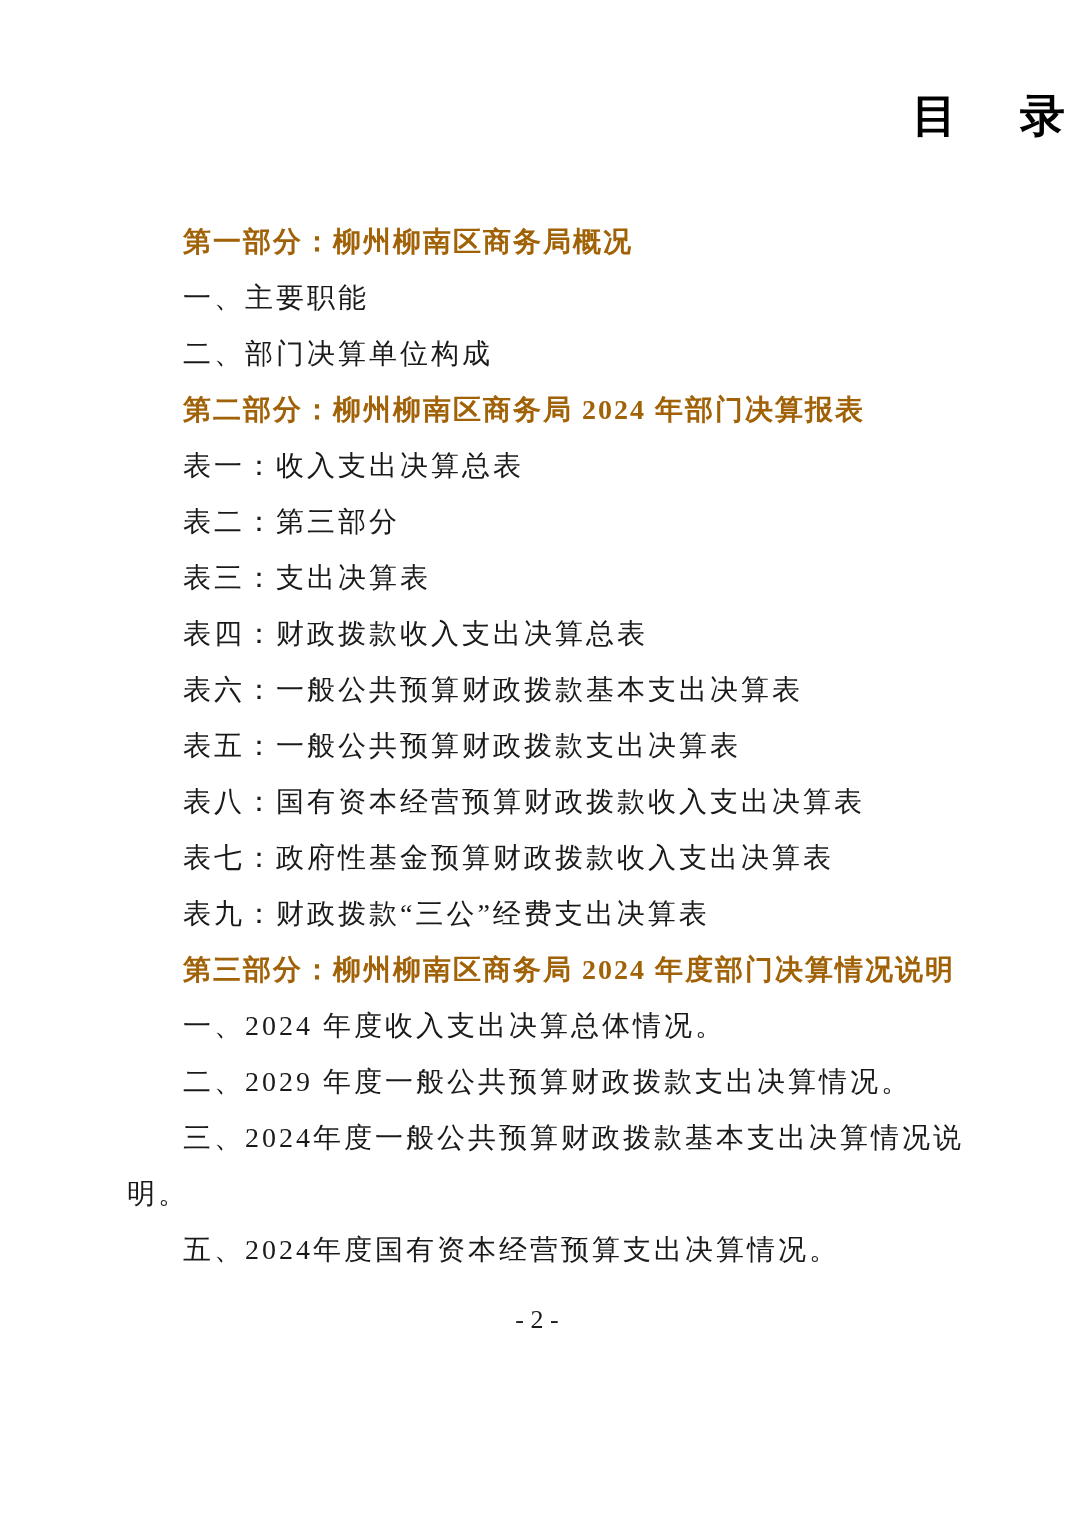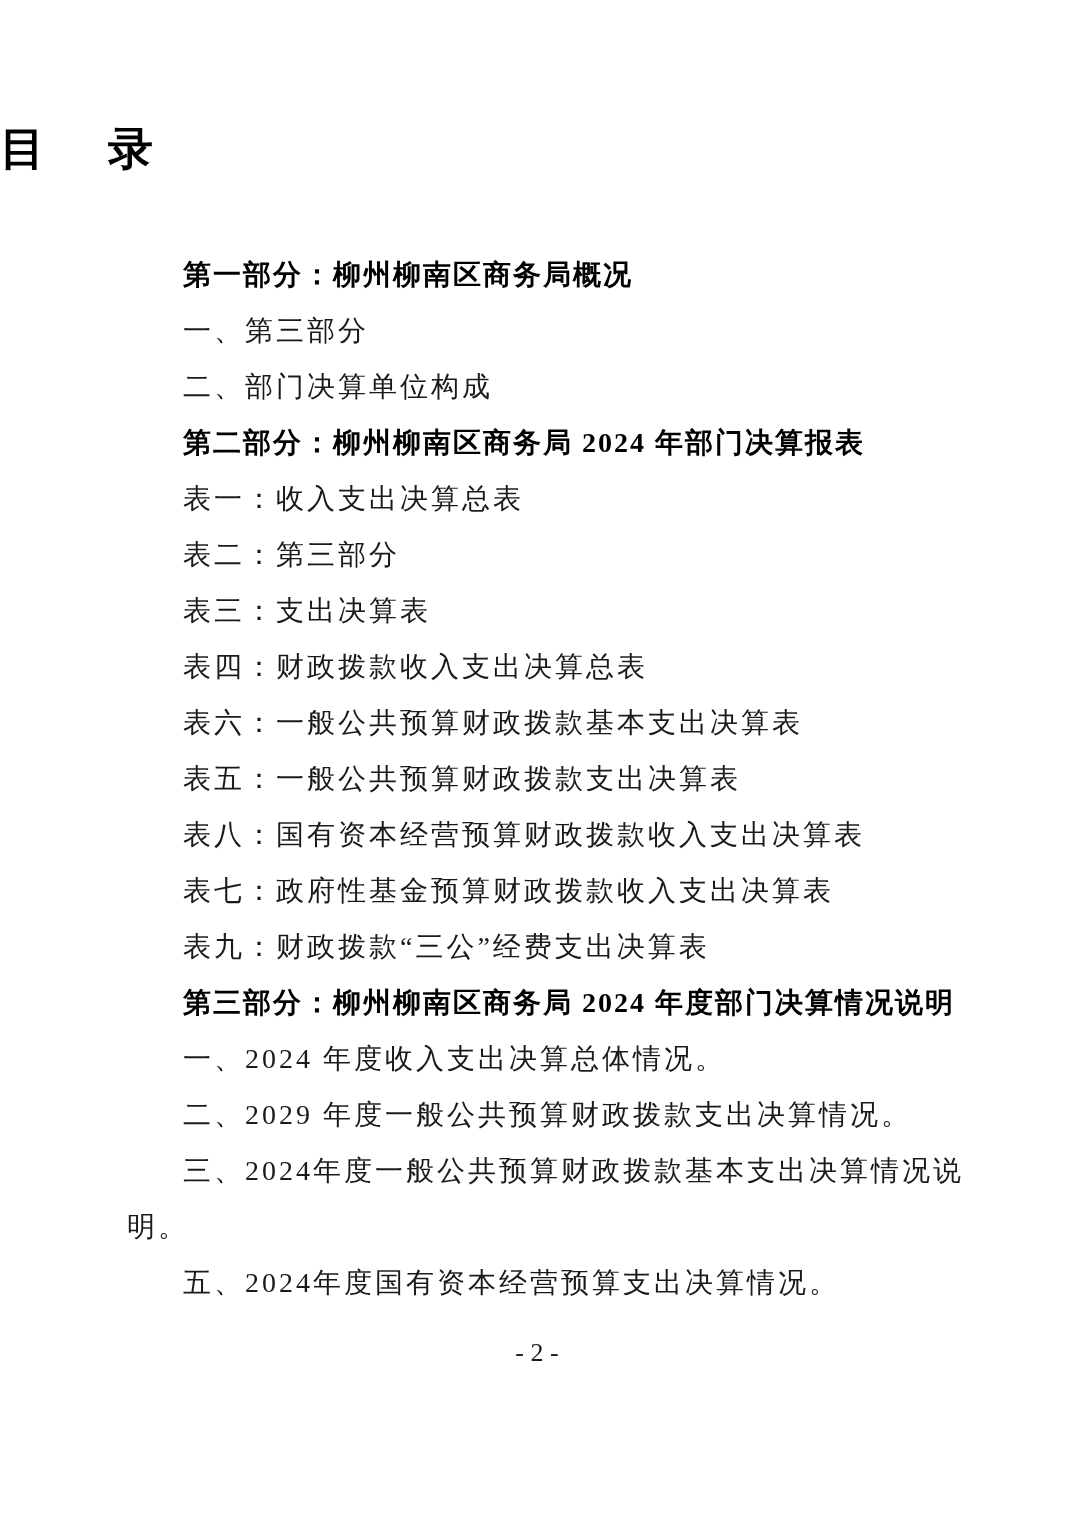--- a/index.html
+++ b/index.html
@@ -12,43 +12,43 @@
     width: 1074px;
     height: 1520px;
     margin: 0 auto;
     background: #ffffff;
     font-family: "Liberation Serif", "DejaVu Serif", serif;
     color: #1a1a1a;
     overflow: hidden;
   }
   .doc-title {
     margin: 0;
-    padding-top: 119px;
+    padding-top: 86px;
     height: 60px;
     line-height: 60px;
-    text-align: left;
+    text-align: right;
     font-size: 45px;
     font-weight: bold;
     color: #000000;
     letter-spacing: 9px;
   }
   .toc {
     margin: 68px 120px 0 127px;
   }
   .toc p {
     margin: 0;
     line-height: 56px;
     font-size: 28px;
     letter-spacing: 3px;
     text-indent: 2em;
     white-space: nowrap;
   }
   .toc p.heading {
     font-weight: bold;
-    color: #000000;
+    color: #a16207;
     letter-spacing: 2px;
   }
   .toc p.cont {
     text-indent: 0;
   }
   .page-footer {
     margin-top: 28px;
     line-height: 28px;
     text-align: center;
     font-size: 26px;
@@ -57,21 +57,21 @@
 </style>
 </head>
 <body>
 
 <div class="page">
 
   <h1 class="doc-title">目　录</h1>
 
   <div class="toc">
     <p class="heading">第一部分：柳州柳南区商务局概况</p>
-    <p class="item">一、第三部分</p>
+    <p class="item">一、主要职能</p>
     <p class="item">二、部门决算单位构成</p>
     <p class="heading">第二部分：柳州柳南区商务局 2024 年部门决算报表</p>
     <p class="item">表一：收入支出决算总表</p>
     <p class="item">表二：第三部分</p>
     <p class="item">表三：支出决算表</p>
     <p class="item">表四：财政拨款收入支出决算总表</p>
     <p class="item">表六：一般公共预算财政拨款基本支出决算表</p>
     <p class="item">表五：一般公共预算财政拨款支出决算表</p>
     <p class="item">表八：国有资本经营预算财政拨款收入支出决算表</p>
     <p class="item">表七：政府性基金预算财政拨款收入支出决算表</p>

